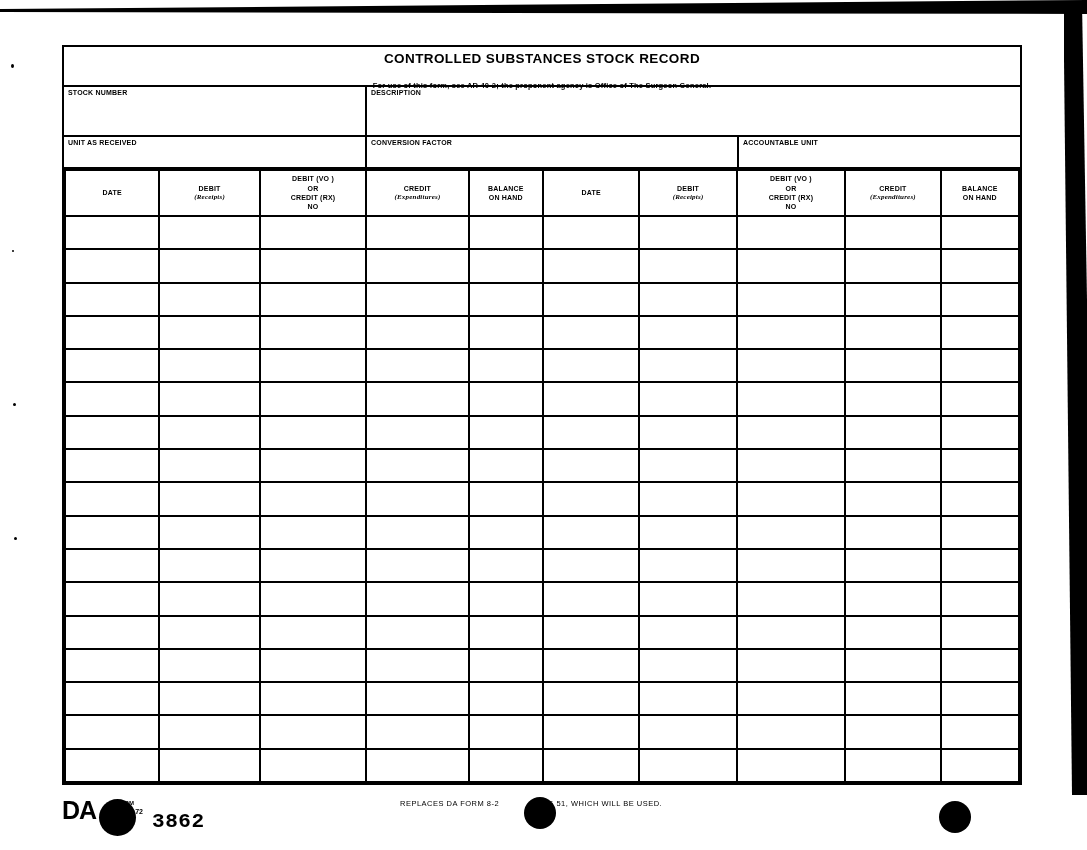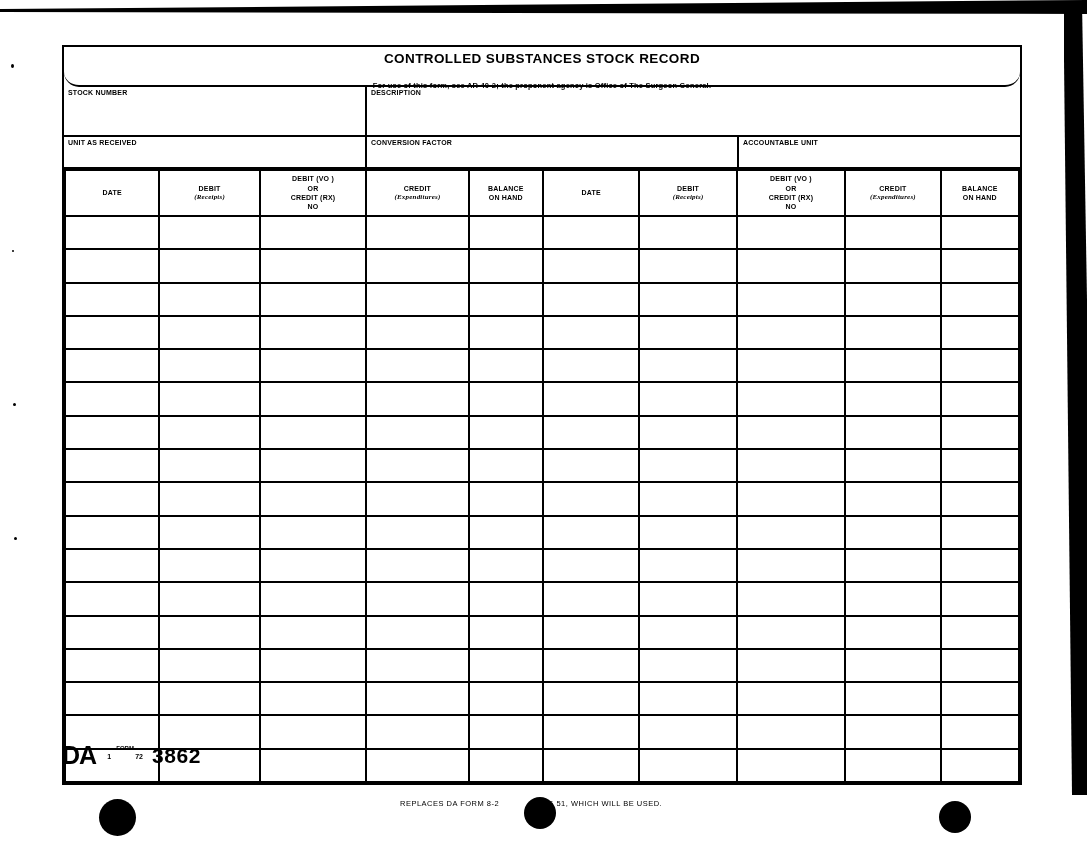--- a/index.html
+++ b/index.html
@@ -24,21 +24,21 @@
   .dot-1{left:11px;top:64px;width:3px;height:4px;}
   .dot-2{left:12px;top:250px;width:2px;height:2px;}
   .dot-3{left:13px;top:403px;width:3px;height:3px;}
   .dot-4{left:14px;top:537px;width:3px;height:3px;}
 
   
   .form{
     position:absolute;left:62px;top:45px;width:960px;height:740px;
     border:2px solid #000;box-sizing:border-box;background:#fff;
   }
-  .title-block{height:40px;border-bottom:2px solid #000;box-sizing:border-box;text-align:center;border-radius:15px;}
+  .title-block{height:40px;border-bottom:2px solid #000;box-sizing:border-box;text-align:center;}
   .form-title{font-size:13.5px;font-weight:bold;letter-spacing:.4px;padding-top:4px;}
   .form-subtitle{font-size:7.5px;font-weight:bold;letter-spacing:.2px;margin-top:15px;}
 
   .field-row{display:flex;box-sizing:border-box;border-bottom:2px solid #000;}
   .field-row-1{height:50px;}
   .field-row-2{height:32px;}
   .field-cell{box-sizing:border-box;padding:2px 4px;font-size:7px;font-weight:bold;letter-spacing:.2px;}
   .fc-border{border-right:2px solid #000;}
   .w-stock{width:303px;}
   .w-conv{width:372px;}
@@ -47,26 +47,26 @@
   table.grid{border-collapse:collapse;table-layout:fixed;width:100%;}
   table.grid th,table.grid td{border:2px solid #000;padding:0;}
   table.grid th{
     height:44px;font-size:7px;font-weight:bold;
     vertical-align:middle;line-height:1.35;letter-spacing:.2px;
   }
   table.grid td{height:31.3px;}
   th .ital{font-family:"Liberation Serif",serif;font-style:italic;font-weight:bold;}
 
   
-  .footer-left{position:absolute;left:62px;top:743px;display:flex;align-items:flex-start;}
+  .footer-left{position:absolute;left:62px;top:798px;display:flex;align-items:flex-start;}
   .da-word{font-size:25px;font-weight:bold;letter-spacing:-1px;line-height:1;}
   .form-stack{margin:2px 0 0 6px;text-align:center;width:46px;}
   .form-word{font-size:6px;font-weight:bold;display:block;line-height:1;}
   .form-date{font-size:7px;font-weight:bold;display:block;line-height:1;margin-top:2px;word-spacing:22px;}
-  .form-number{font-size:21px;font-weight:bold;line-height:1;margin-left:4px;margin-top:2px;letter-spacing:.5px;}
+  .form-number{font-size:21px;font-weight:bold;line-height:1;margin-left:4px;margin-top:13px;letter-spacing:.5px;font-family:Liberation Mono, monospace;}
   .footer-note{
     position:absolute;left:400px;top:799px;font-size:7.5px;font-weight:normal;
     letter-spacing:.5px;white-space:nowrap;
   }
   .note-gap{display:inline-block;width:30px;}
 </style>
 </head>
 <body>
 
 <div class="page">

